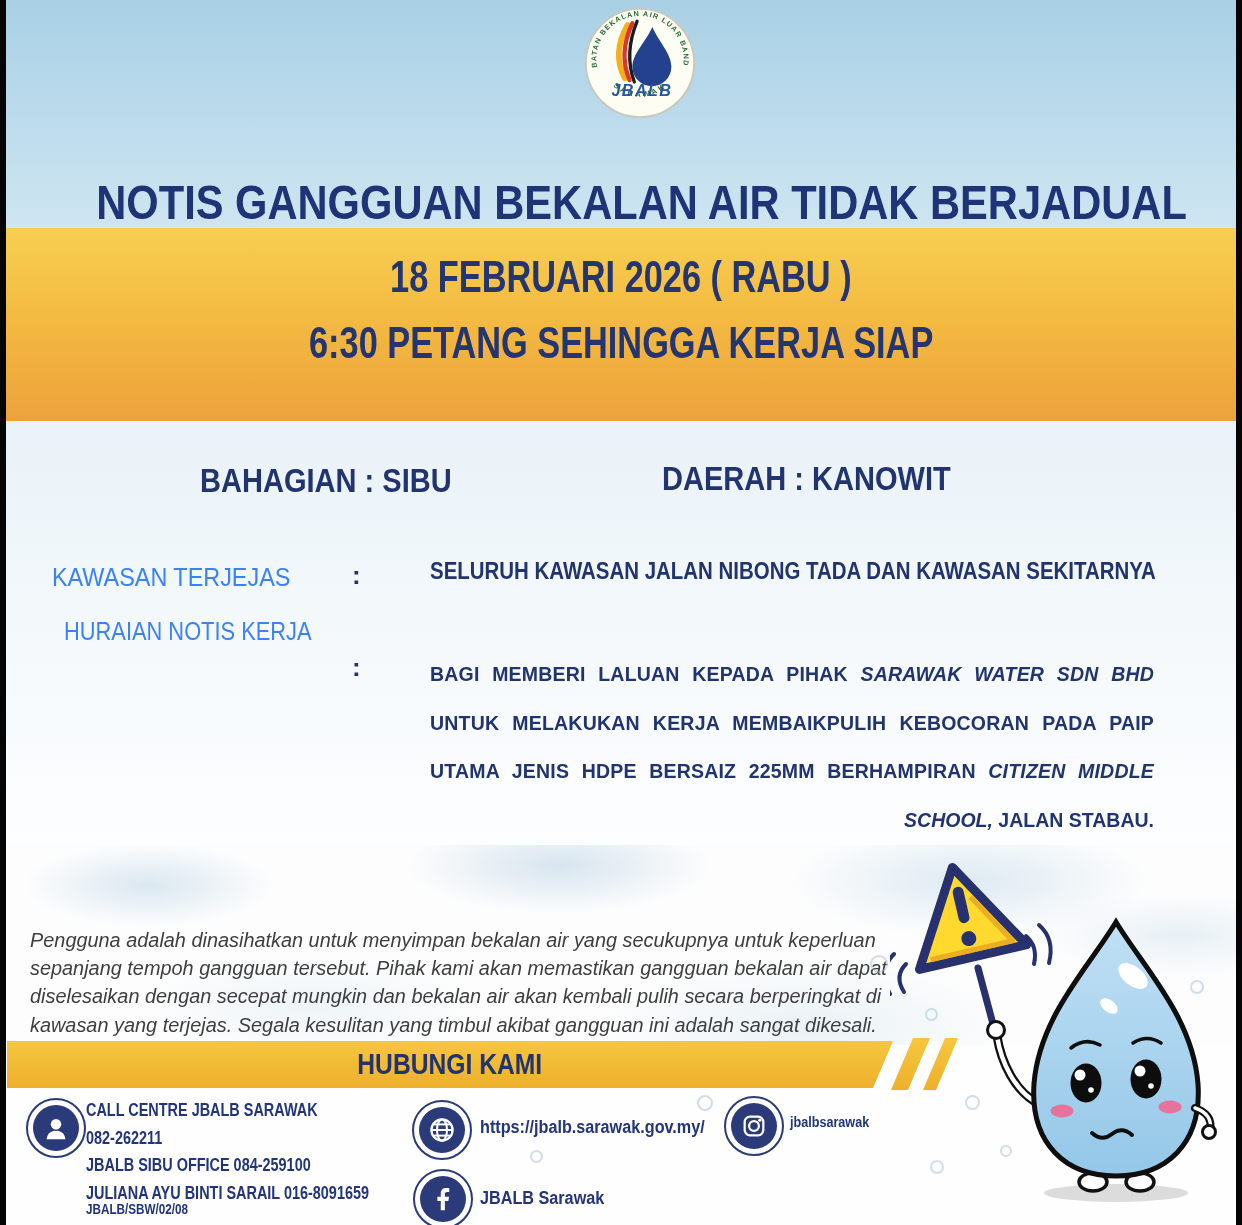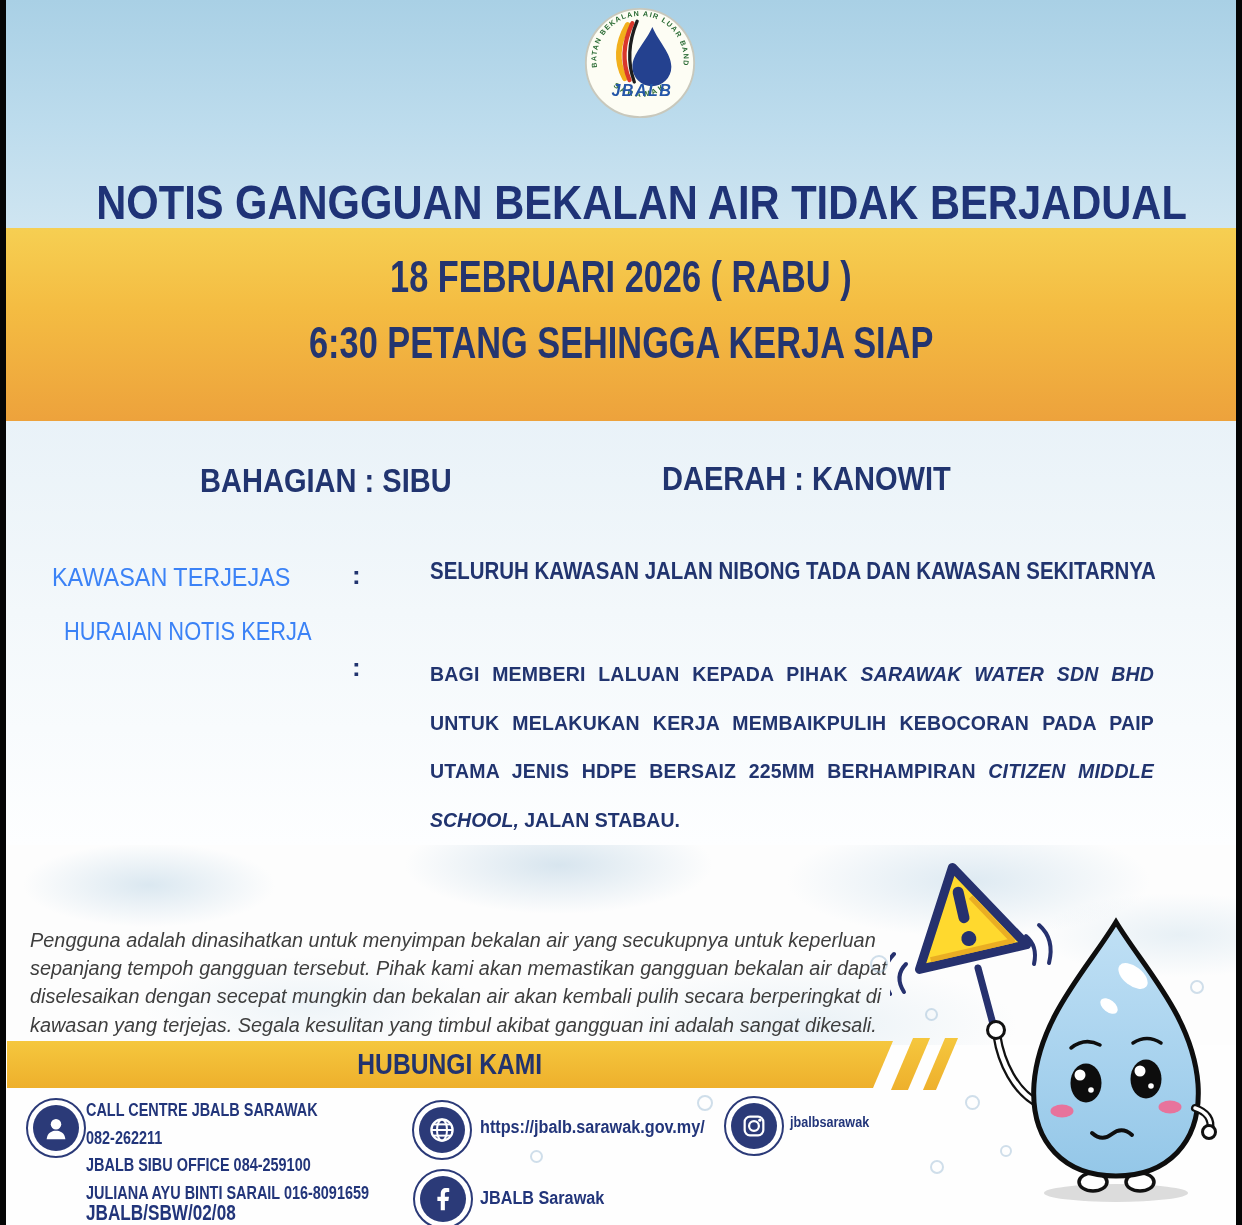--- a/index.html
+++ b/index.html
@@ -39,21 +39,21 @@
   .reg span{transform:scaleX(.88);}
   
   .lbl{font-size:26px;font-weight:normal;color:#3b82f6;}
   .lbl span{transform:scaleX(.9);}
   .colon{font-size:26px;font-weight:bold;color:#21346f;}
   .kaw-val{font-size:23.5px;font-weight:bold;color:#21346f;}
   .kaw-val span{transform:scaleX(.87);}
   .hur-block{left:430px;top:650px;width:724px;color:#21346f;}
   .hur-block .jline{font-size:19.5px;font-weight:bold;line-height:48.5px;
     text-align:justify;text-align-last:justify;letter-spacing:.2px;}
-  .hur-block .jline-last{font-size:19.5px;font-weight:bold;line-height:48.5px;text-align:left;}
+  .hur-block .jline-last{font-size:19.5px;font-weight:bold;line-height:48.5px;text-align:right;}
   
   .adv{left:30px;top:926px;color:#3e3e3e;}
   .adv div{font-size:20.5px;font-style:italic;font-weight:500;line-height:28.2px;
     white-space:nowrap;transform:scaleX(.97);transform-origin:left center;}
   
   .hubungi{left:7px;top:1041px;width:886px;height:47px;
     background:linear-gradient(180deg,#f5c73e,#eeb02c);
     clip-path:polygon(0 0,100% 0,calc(100% - 20px) 100%,0 100%);
     display:flex;align-items:center;justify-content:center;}
   .hubungi span{font-size:29px;font-weight:bold;color:#22336e;transform:scaleX(.85);}
@@ -62,21 +62,21 @@
   .stripe1{left:902px;width:17px;}
   .stripe2{left:934px;width:13px;}
   
   .cicon{width:60px;height:60px;border-radius:50%;background:#fff;
     border:2px solid #2b3a78;display:flex;align-items:center;justify-content:center;box-sizing:border-box;}
   .cinner{width:46px;height:46px;border-radius:50%;background:#2b3a78;
     display:flex;align-items:center;justify-content:center;}
   .contact-text{font-weight:bold;color:#22357a;}
   .call-block{left:86px;top:1096px;line-height:27.6px;font-size:19px;}
   .call-block div{white-space:nowrap;transform:scaleX(.76);transform-origin:left center;}
-  .ref-line{left:86px;top:1200px;font-size:22px;}
+  .ref-line{left:86px;top:1200px;font-size:15px;}
   .ref-line span{transform:scaleX(.78);}
   .web-line{left:480px;top:1117px;font-size:18px;}
   .web-line span{transform:scaleX(.9);}
   .ig-line{left:790px;top:1114px;font-size:14px;}
   .ig-line span{transform:scaleX(.9);}
   .fb-line{left:480px;top:1188px;font-size:18px;}
   .fb-line span{transform:scaleX(.9);}
   
   .bub{border-radius:50%;border:2px solid rgba(150,185,210,.45);background:transparent;}
 </style>

